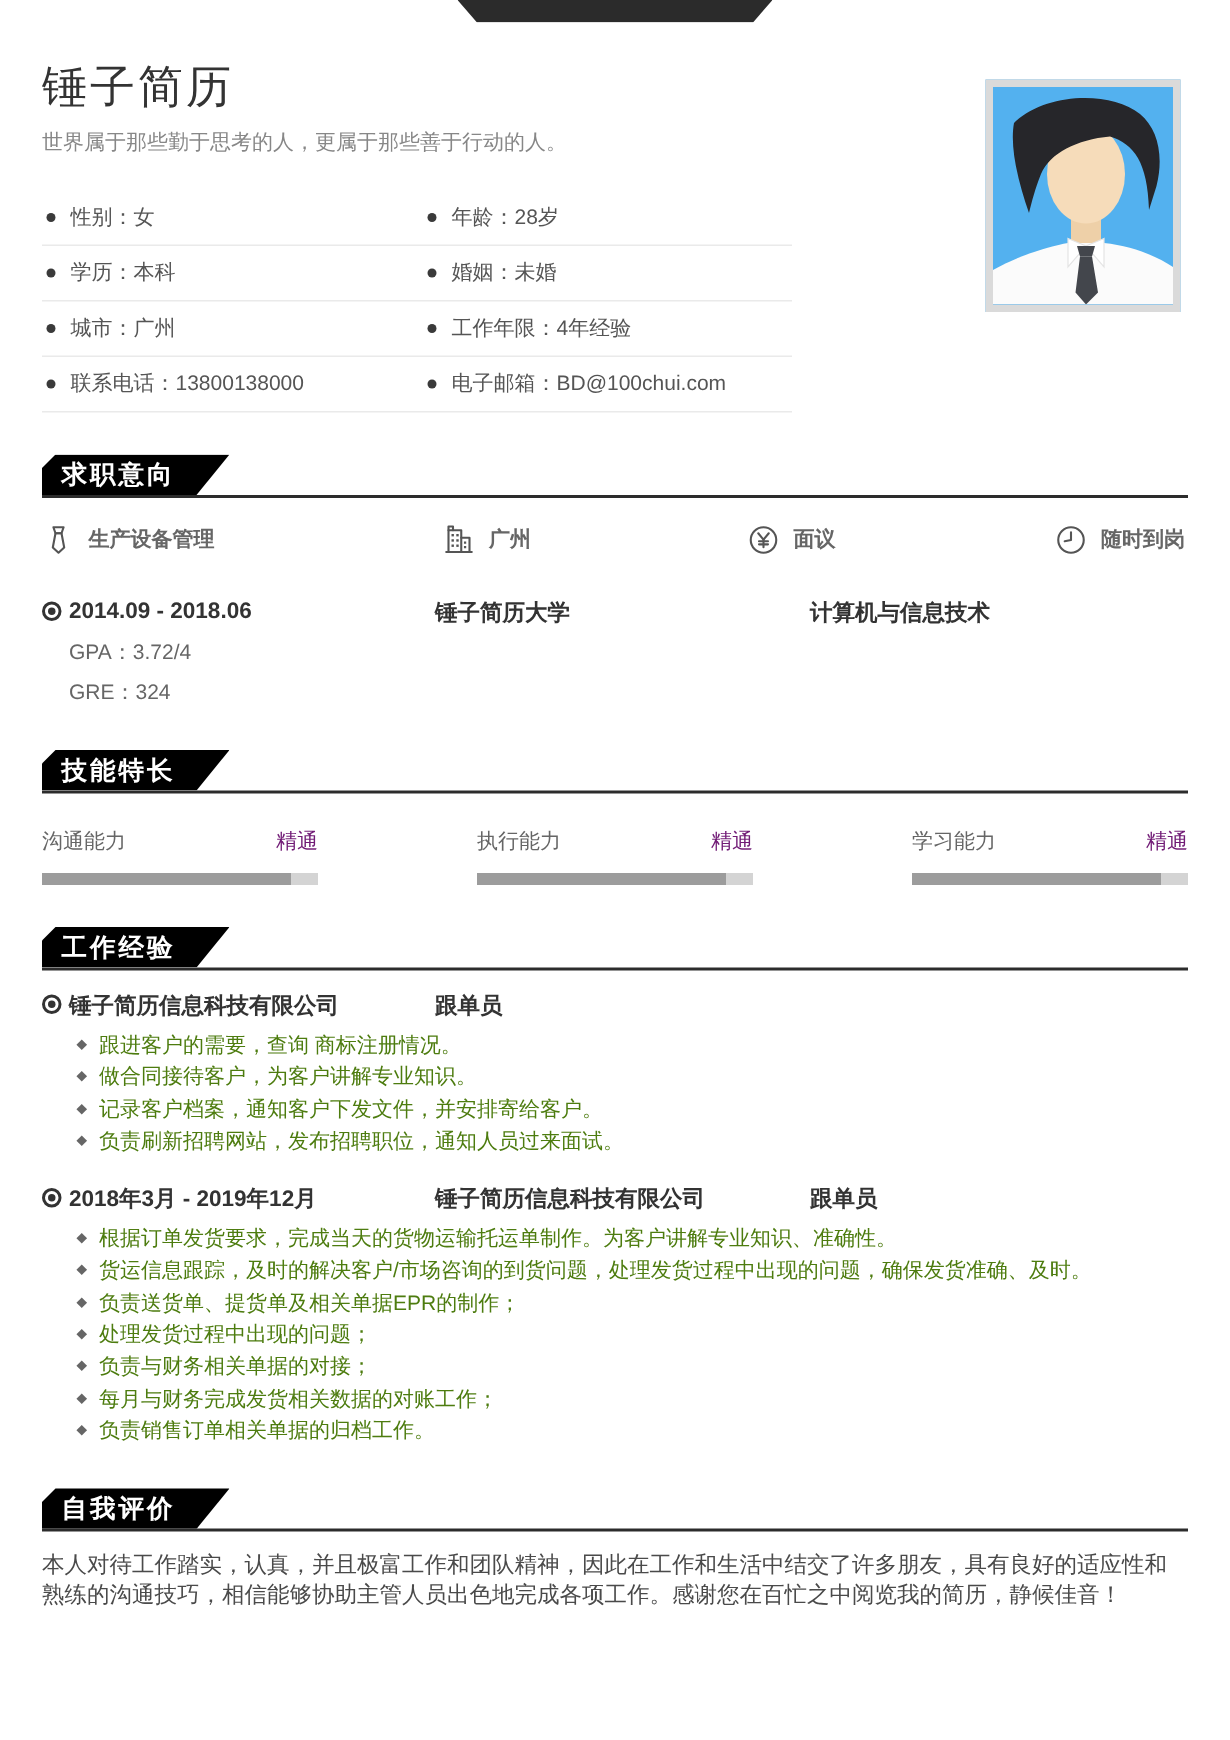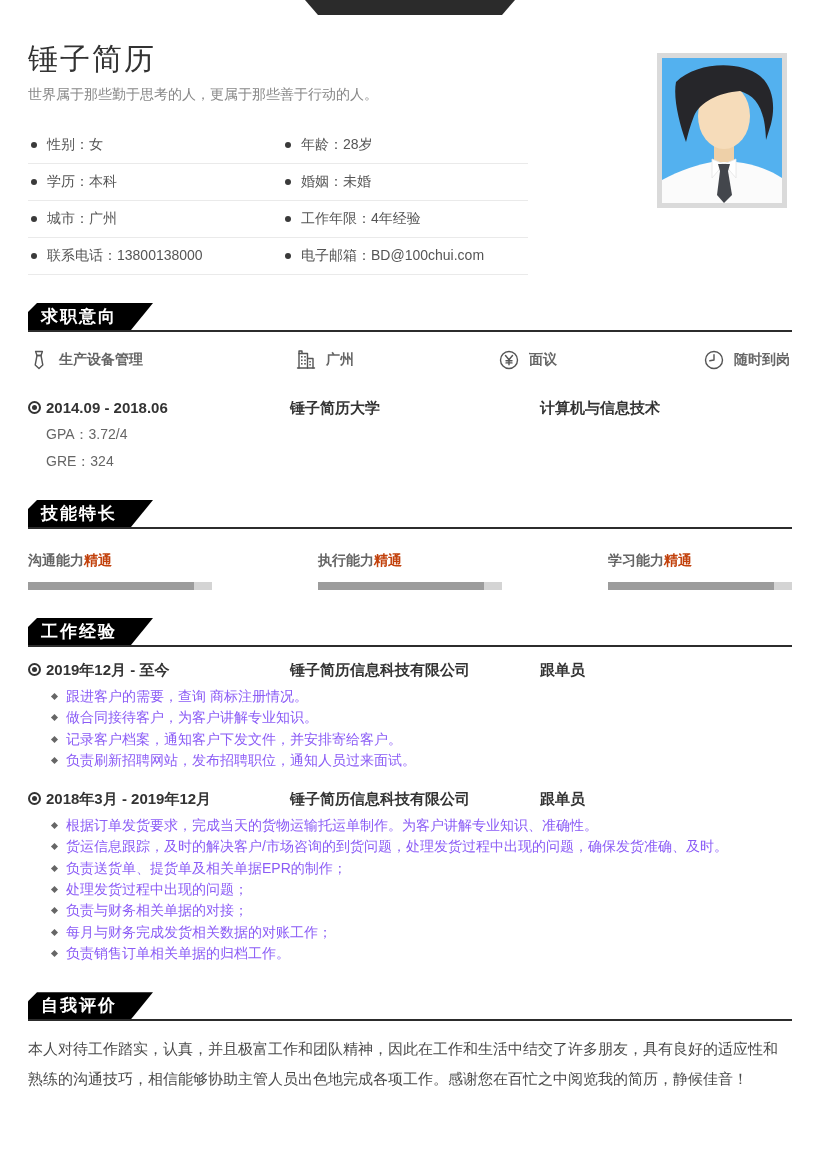--- a/index.html
+++ b/index.html
@@ -58,32 +58,32 @@
     border:2px solid #333; border-radius:50%;
   }
   .target-bullet::after {
     content:""; position:absolute; left:2px; top:2px; width:5px; height:5px;
     border-radius:50%; background:#333;
   }
   .edu-detail { padding-left:18px; margin-top:6px; font-size:14px; color:#666; line-height:21px; }
 
   
   .skills-row { margin-top:23px; display:grid; grid-template-columns:184px 184px 184px; column-gap:106px; }
-  .skill-head { display:flex; justify-content:flex-start; align-items:baseline; font-size:14px; color:#666;font-weight:bold; }
-  .skill-level { color:#c2410c; }
+  .skill-head { display:flex; justify-content:space-between; align-items:baseline; font-size:14px; color:#666; }
+  .skill-level { color:#701a75; }
   .skill-bar { margin-top:12px; height:8px; background:#d4d4d4; }
   .skill-fill { height:100%; background:#9c9c9c; }
 
   
   .duties { margin:6px 0 0; padding:0; list-style:none; }
-  .duties li { position:relative; padding-left:38px; font-size:14px; color:#8b5cf6; line-height:21.3px; }
+  .duties li { position:relative; padding-left:38px; font-size:14px; color:#4d7c0f; line-height:21.3px; }
   .diamond { position:absolute; left:24px; top:8px; width:5px; height:5px; background:#666; transform:rotate(45deg); }
   .job2 { margin-top:19px; }
 
-  .eval-text { margin:13px 0 0; font-size:15px; color:#4a4a4a; line-height:30px; }
+  .eval-text { margin:13px 0 0; font-size:15px; color:#4a4a4a; line-height:20px; }
 
   .ico { stroke:#555; fill:none; stroke-width:1.4; stroke-linejoin:round; stroke-linecap:round; }
 </style>
 </head>
 <body>
 
 <div class="ribbon"></div>
 
 <div class="content">
 
@@ -237,21 +237,20 @@
   </div>
 
   <div class="sec">
     <div class="sec-line">
       <div class="banner"><span>工作经验</span></div>
     </div>
 
     <div class="job">
       <div class="row-head">
         <span class="target-bullet"></span>
-        <span>2019年12月 - 至今</span>
         <span>锤子简历信息科技有限公司</span>
         <span>跟单员</span>
       </div>
       <ul class="duties">
         <li><span class="diamond"></span><span>跟进客户的需要，查询 商标注册情况。</span></li>
         <li><span class="diamond"></span><span>做合同接待客户，为客户讲解专业知识。</span></li>
         <li><span class="diamond"></span><span>记录客户档案，通知客户下发文件，并安排寄给客户。</span></li>
         <li><span class="diamond"></span><span>负责刷新招聘网站，发布招聘职位，通知人员过来面试。</span></li>
       </ul>
     </div>

